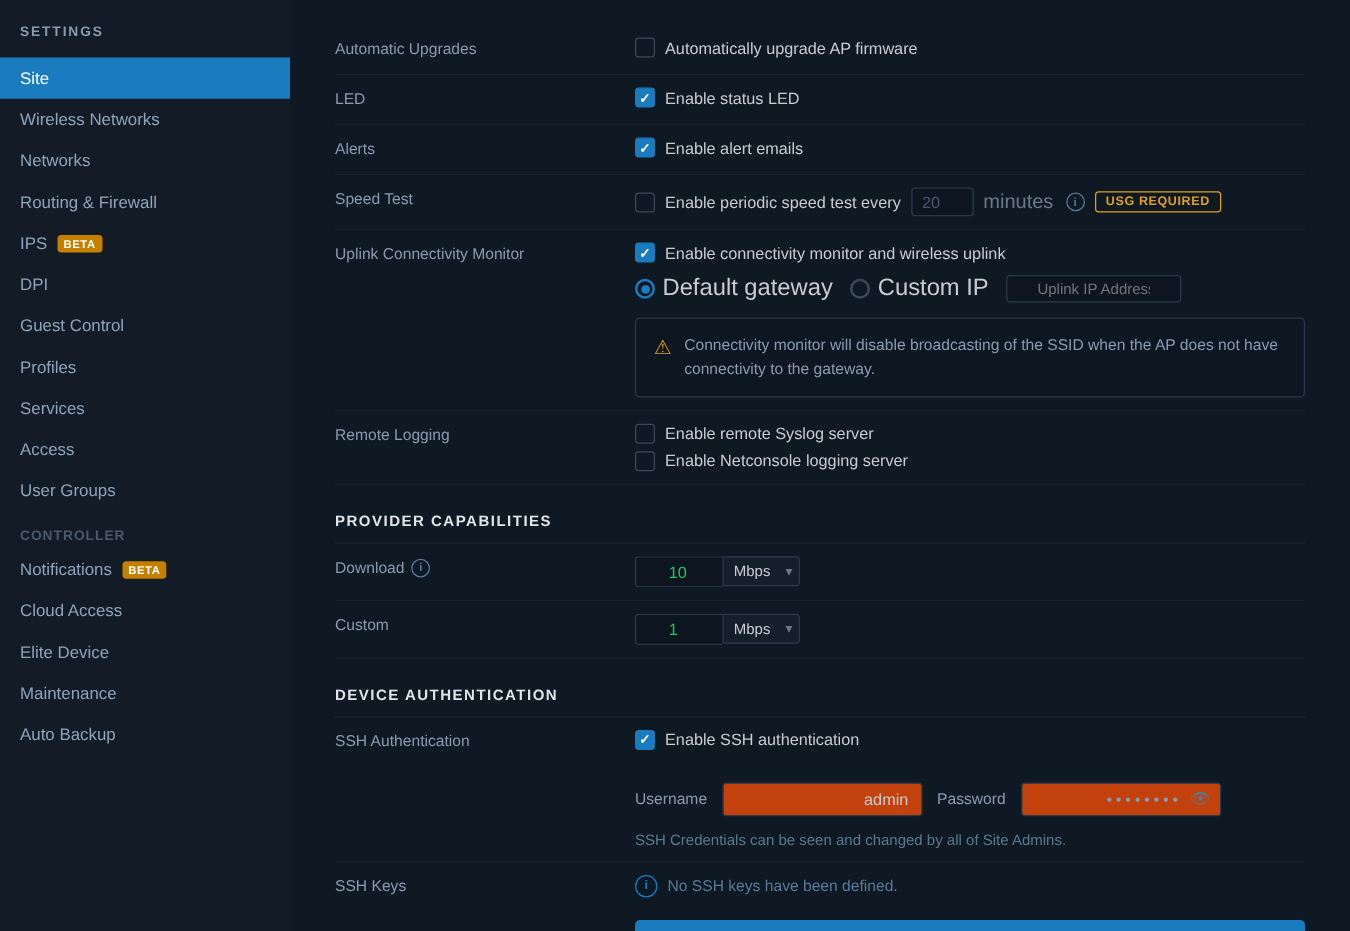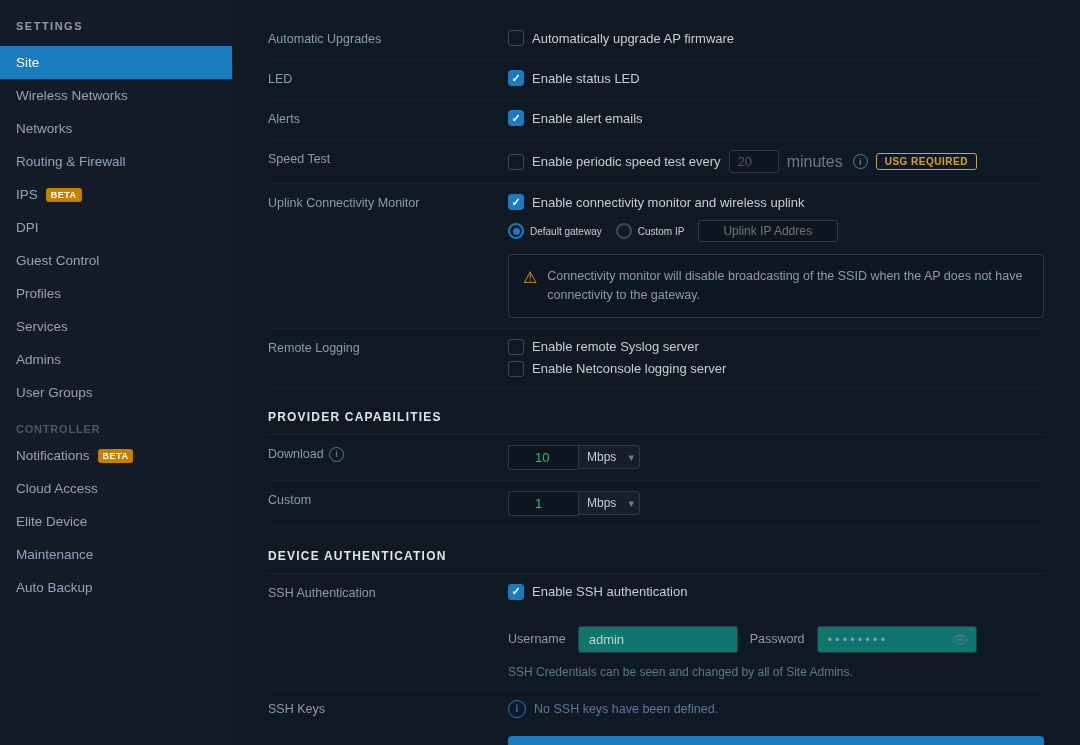--- a/index.html
+++ b/index.html
@@ -164,21 +164,21 @@
     }
     .radio-dot.selected::after {
       content: '';
       width: 7px;
       height: 7px;
       border-radius: 50%;
       background: #1a7bbf;
     }
     .radio-label {
       color: #c8cdd3;
-      font-size: 10px;
+      font-size: 19px;
     }
     .radio-input-placeholder {
       color: #4a5a6a;
       font-size: 12px;
       border: 1px solid #2a3a4a;
       background: #0d1520;
       border-radius: 3px;
       padding: 3px 10px;
       width: 140px;
     }
@@ -308,27 +308,28 @@
       display: flex;
       align-items: center;
       gap: 12px;
       flex-wrap: wrap;
     }
     .auth-label-inline {
       color: #8a9bb0;
       font-size: 12.5px;
     }
     .auth-input {
-      background: #0f766e;
+      background: #c2410c;
       border: 1px solid #2a3a4a;
       color: #c8cdd3;
       border-radius: 3px;
       padding: 5px 10px;
       font-size: 13px;
       width: 160px;
+      text-align: right;
     }
     .auth-input.password {
       letter-spacing: 3px;
       color: #8a9bb0;
     }
     .password-wrapper {
       position: relative;
       display: inline-block;
     }
     .password-wrapper input {
@@ -431,21 +432,21 @@
 
   <div class="sidebar-item">
     <span class="sidebar-item-label">Profiles</span>
   </div>
 
   <div class="sidebar-item">
     <span class="sidebar-item-label">Services</span>
   </div>
 
   <div class="sidebar-item">
-    <span class="sidebar-item-label">Admins</span>
+    <span class="sidebar-item-label">Access</span>
   </div>
 
   <div class="sidebar-item">
     <span class="sidebar-item-label">User Groups</span>
   </div>
 
   <div class="sidebar-section-header">Controller</div>
   <div class="sidebar-item">
     <span class="sidebar-item-label">Notifications</span>
     <span class="sidebar-badge">BETA</span>

